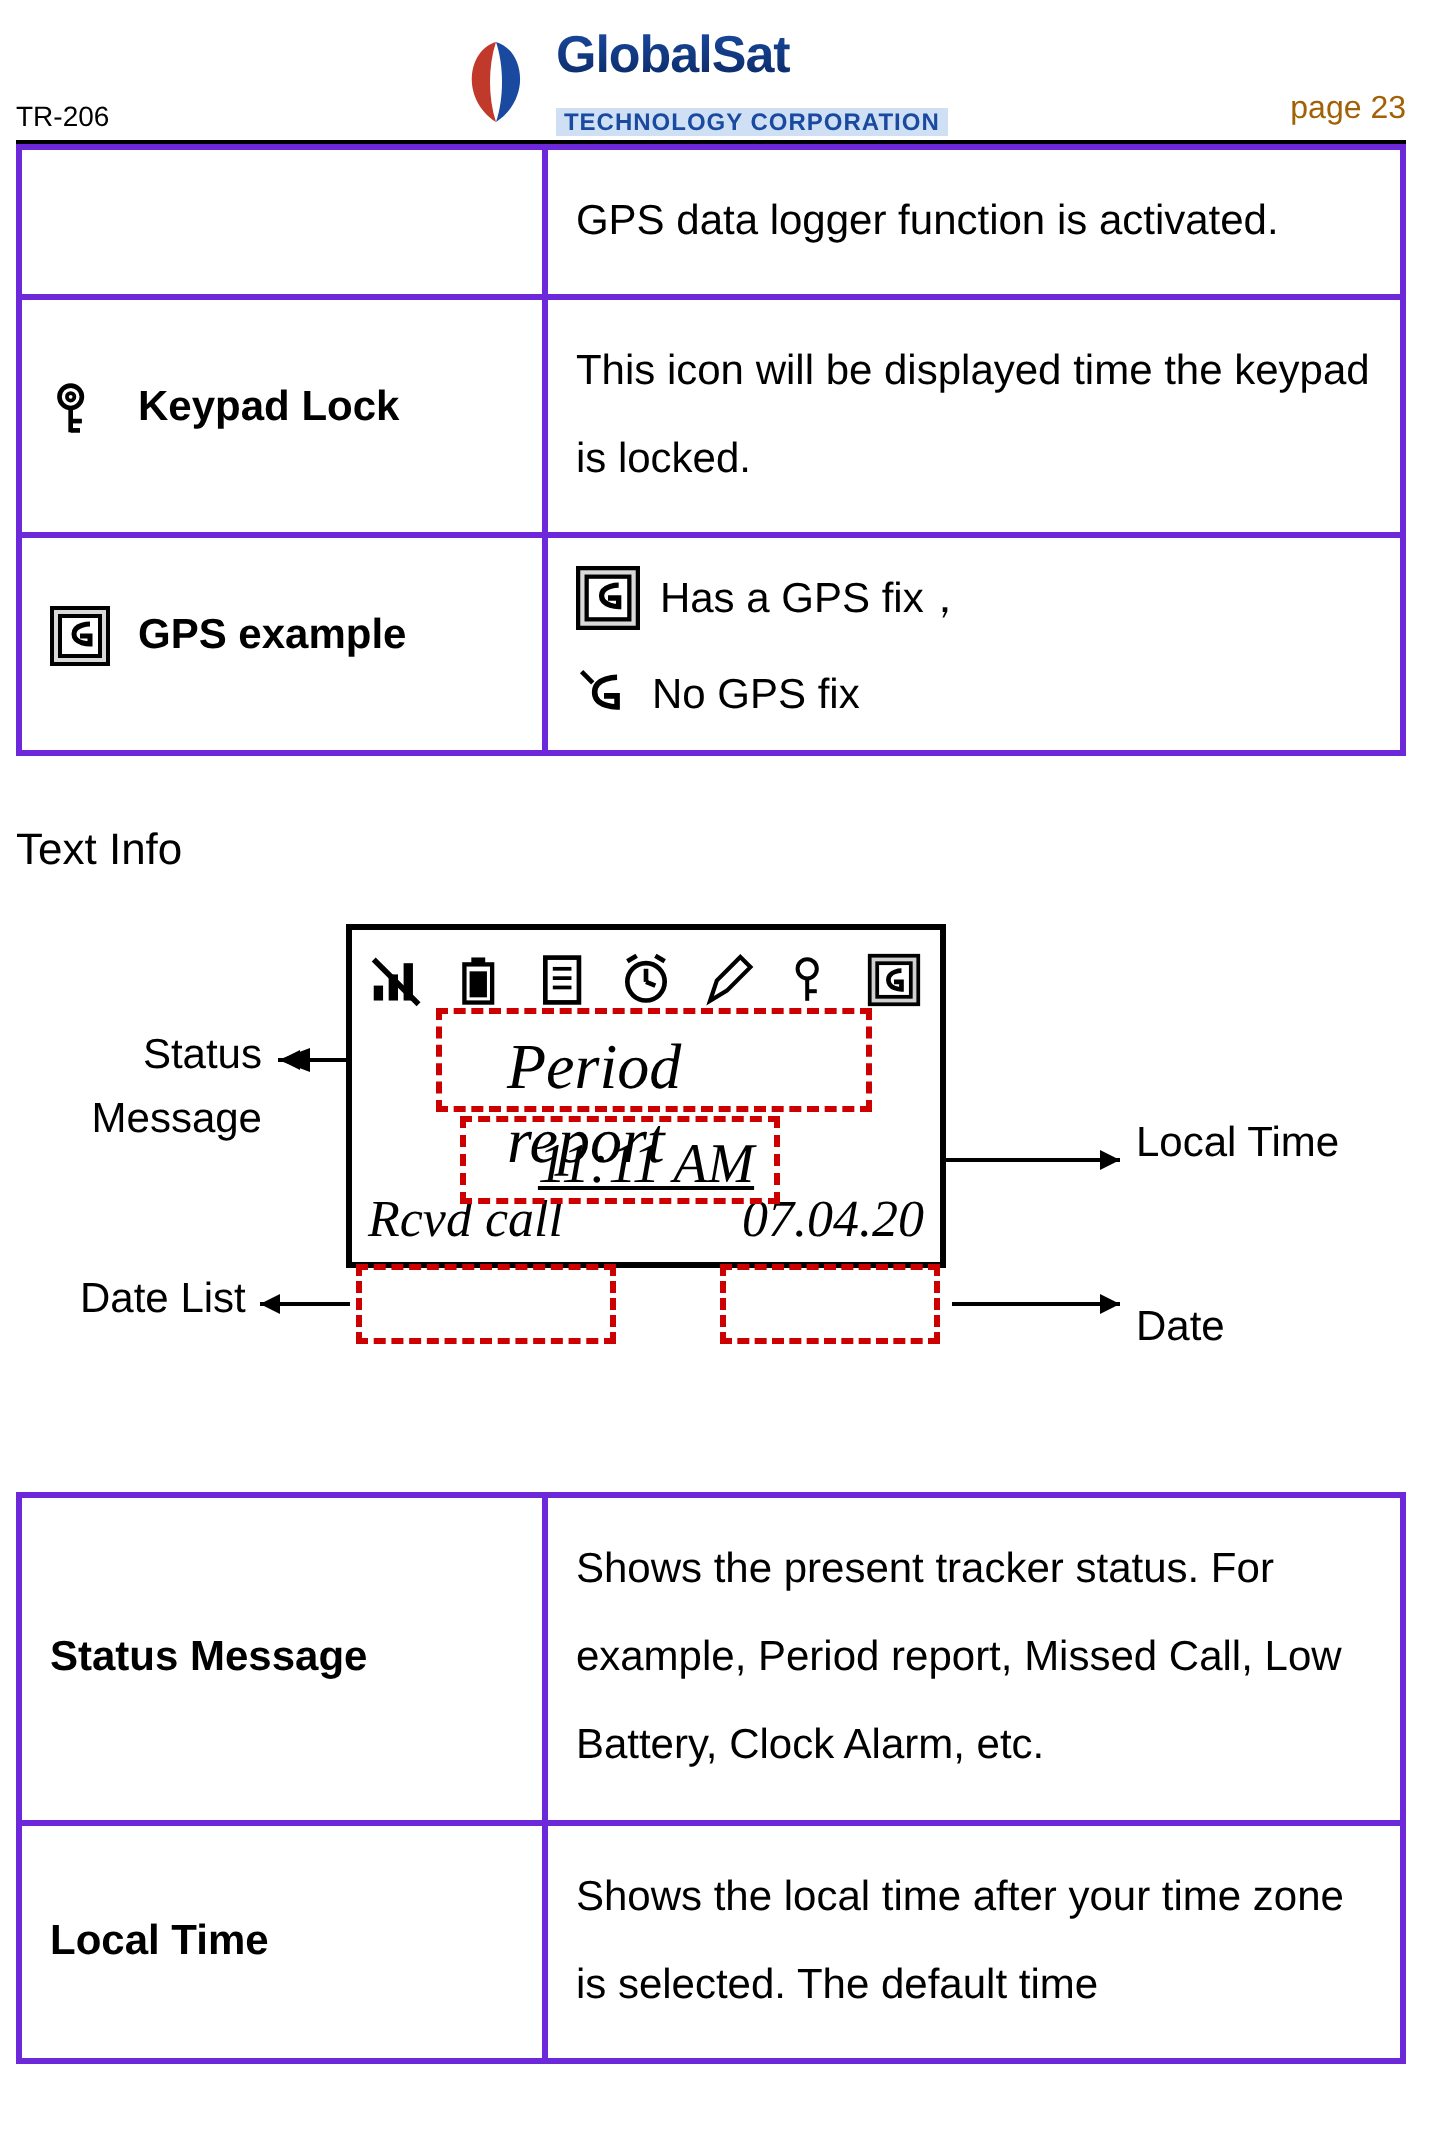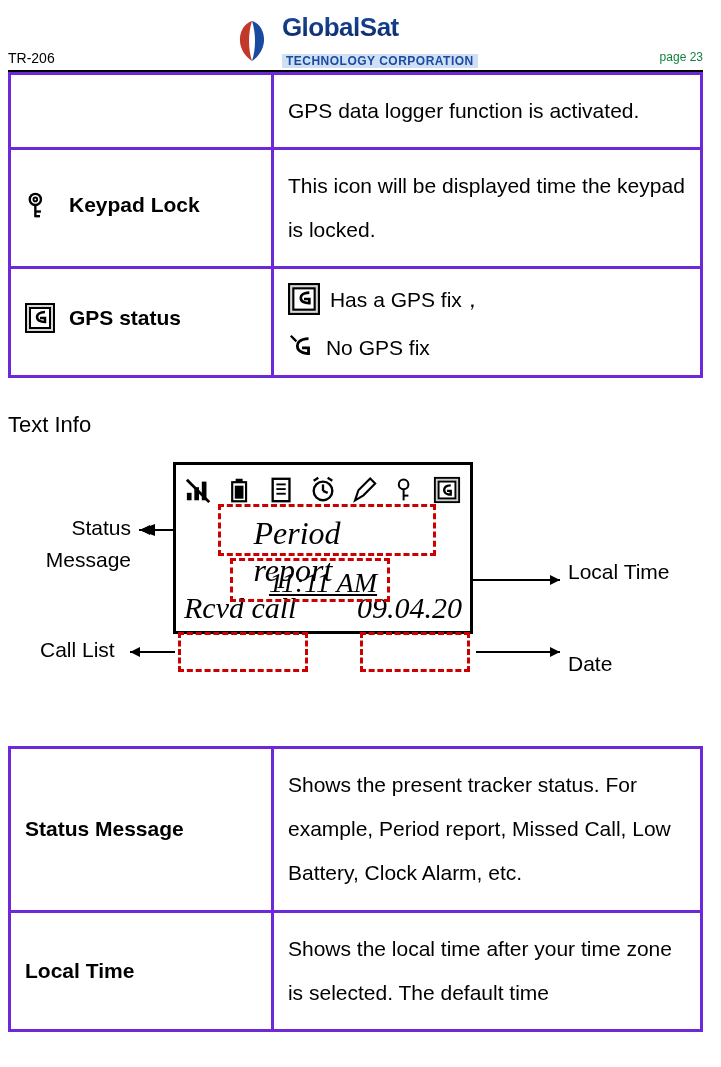--- a/index.html
+++ b/index.html
@@ -54,22 +54,22 @@
   .logo-text-bottom {
     font-weight: 800;
     font-size: 12px;
     color: #1a4aa0;
     background: #cfe0f5;
     padding: 1px 4px;
     letter-spacing: 0.5px;
     margin-top: 14px;
   }
   .page-num {
-    font-size: 12px;
-    color: #15803d;
+    font-size: 16px;
+    color: #a16207;
     padding-bottom: 4px;
     min-width: 50px;
     text-align: right;
   }
 
   table.info {
     border-collapse: collapse;
     width: 100%;
     margin-top: 0;
   }
@@ -164,21 +164,21 @@
   }
   .lcd-bottom {
     position: absolute;
     left: 8px;
     right: 8px;
     bottom: 6px;
     display: flex;
     justify-content: space-between;
     font-family: "Comic Sans MS", "Segoe Script", cursive;
     font-style: italic;
-    font-size: 30px;
+    font-size: 26px;
   }
   .callout {
     position: absolute;
     font-size: 21px;
     line-height: 1.5;
   }
   .callout.status-msg { left: 28px; top: 56px; text-align: right; width: 95px;}
   .callout.call-list  { left: 32px; top: 178px; }
   .callout.local-time { left: 560px; top: 100px; }
   .callout.date-lbl   { left: 560px; top: 192px; }
@@ -253,21 +253,21 @@
     <tr>
       <td class="left">
         <span class="row-label">
           <span class="icon">
             <svg viewBox="0 0 30 30" width="30" height="30">
               <rect x="1" y="1" width="28" height="28" fill="#d9d9d9" stroke="#000" stroke-width="2"></rect>
               <rect x="5" y="5" width="20" height="20" fill="#fff" stroke="#000" stroke-width="2"></rect>
               <path d="M20 9 C20 9 12 9 12 14 C12 19 20 19 20 19 L20 15 L15 15" fill="none" stroke="#000" stroke-width="2.5"></path>
             </svg>
           </span>
-          <span>GPS status</span>
+          <span>GPS example</span>
         </span>
       </td>
       <td>
         <div class="gps-block">
           <div class="gps-line">
             <span class="icon">
               <svg viewBox="0 0 30 30" width="32" height="32">
                 <rect x="1" y="1" width="28" height="28" fill="#d9d9d9" stroke="#000" stroke-width="2"></rect>
                 <rect x="5" y="5" width="20" height="20" fill="#fff" stroke="#000" stroke-width="2"></rect>
                 <path d="M20 9 C20 9 12 9 12 14 C12 19 20 19 20 19 L20 15 L15 15" fill="none" stroke="#000" stroke-width="2.5"></path>
@@ -288,21 +288,21 @@
       </td>
     </tr>
   </tbody>
     </table>
 
   <div class="section-title">Text Info</div>
 
   <div class="diagram-wrap">
 
     <div class="callout status-msg">Status Message</div>
-    <div class="callout call-list">Call List</div>
+    <div class="callout call-list">Date List</div>
     <div class="callout local-time">Local Time</div>
     <div class="callout date-lbl">Date</div>
 
     <svg style="position:absolute;left:0;top:0;" width="700" height="260">
       <defs>
         <marker id="ah" markerWidth="10" markerHeight="10" refX="8" refY="3" orient="auto">
           <path d="M0,0 L8,3 L0,6 Z" fill="#000"></path>
         </marker>
         <marker id="ahR" markerWidth="10" markerHeight="10" refX="0" refY="3" orient="auto">
           <path d="M8,0 L0,3 L8,6 Z" fill="#000"></path>
@@ -374,21 +374,21 @@
               <path d="M19 10 C19 10 12 10 12 15 C12 20 19 20 19 20 L19 16 L15 16" fill="none" stroke="#000" stroke-width="2.5"></path>
             </svg>
         </span>
       </div>
       <div class="lcd-main">
         <div class="lcd-line1">Period report</div>
         <div class="lcd-line2">11:11 AM</div>
       </div>
       <div class="lcd-bottom">
         <span>Rcvd call</span>
-        <span>09.04.20</span>
+        <span>07.04.20</span>
       </div>
     </div>
 
     <div class="dashed db-status"></div>
     <div class="dashed db-time"></div>
     <div class="dashed db-call"></div>
     <div class="dashed db-date"></div>
   </div>
 
   <table class="info" style="margin-top:10px;">

